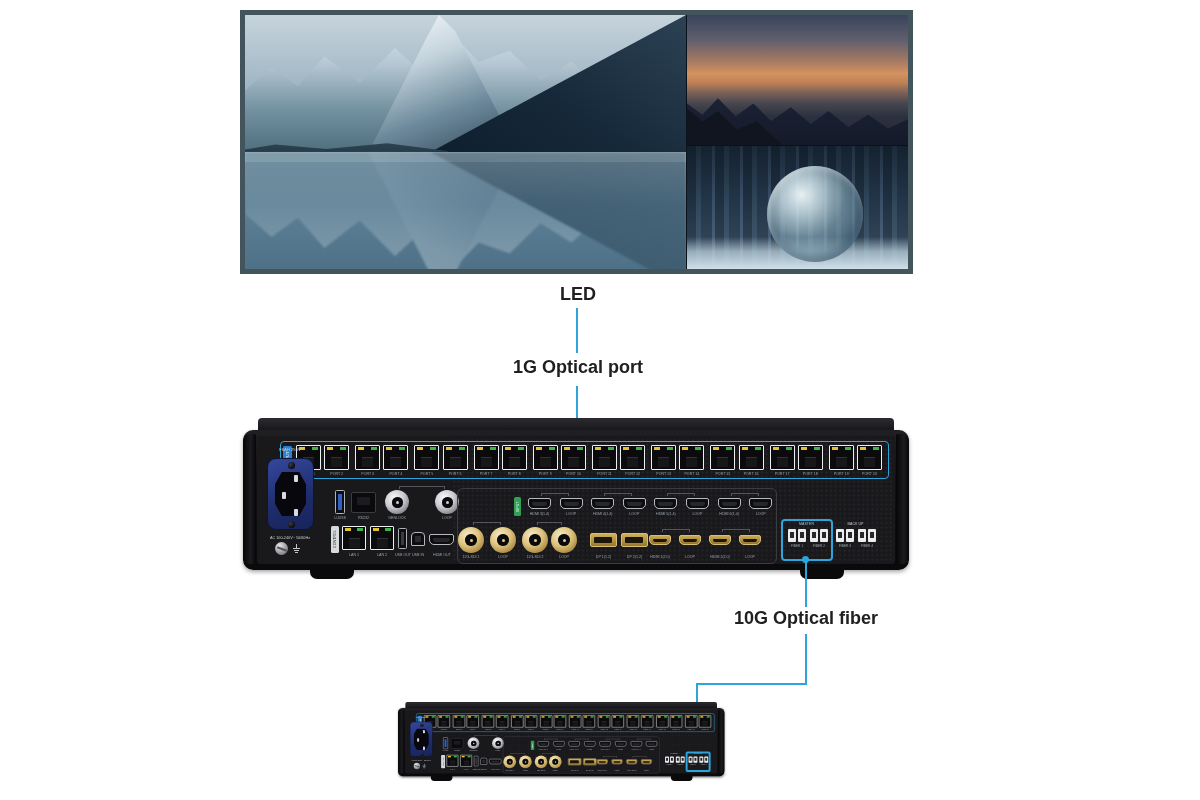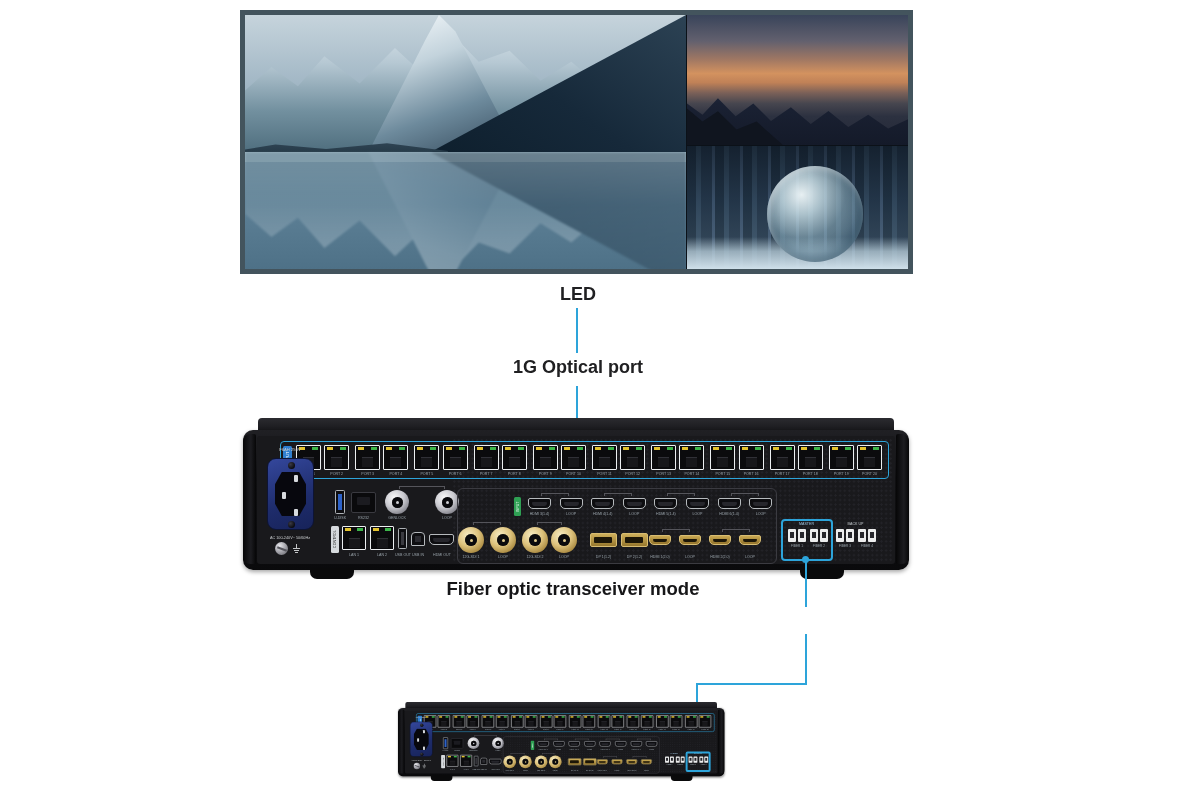--- a/index.html
+++ b/index.html
@@ -455,24 +455,24 @@
           <div class="fslot"></div>
         </div>
         <div class="tiny" style="left: 527px; top: 109px; width: 26px; font-size: 3.2px;">FIBER 1</div>
         <div class="tiny" style="left: 549px; top: 109px; width: 26px; font-size: 3.2px;">FIBER 2</div>
         <div class="tiny" style="left: 575px; top: 109px; width: 26px; font-size: 3.2px;">FIBER 3</div>
         <div class="tiny" style="left: 597px; top: 109px; width: 26px; font-size: 3.2px;">FIBER 4</div>
         <div class="hl-box" style="left: 524px; top: 83px; width: 52px; height: 42px;"></div>
       </div>
     </div>
 
-  <div class="ann bold" style="left:423px;top:578px;width:300px;">Fiber optic transceiver mode</div>
 
   <div class="adot" style="left:802px;top:556px;"></div>
   <div class="aline" style="left:805px;top:560px;width:2px;height:47px;"></div>
+  <div class="ann" style="left:706px;top:608px;width:200px;">10G Optical fiber</div>
   <div class="aline" style="left:805px;top:634px;width:2px;height:51px;"></div>
   <div class="aline" style="left:696px;top:683px;width:111px;height:2px;"></div>
   <div class="aline" style="left:696px;top:683px;width:2px;height:76px;"></div>
   <div class="adot" style="left:693px;top:754px;"></div>
 
   <div class="device small" id="device-small" style="left:398px;top:702px;">
       <div class="dtop"></div>
       <div class="dbody"></div>
       <div class="dhandle" style="left: 0px; top: 16px; width: 13px; height: 130px; border-radius: 7px 2px 2px 7px;"></div>
       <div class="dhandle" style="left: 653px; top: 16px; width: 13px; height: 130px; border-radius: 2px 7px 7px 2px;"></div>

